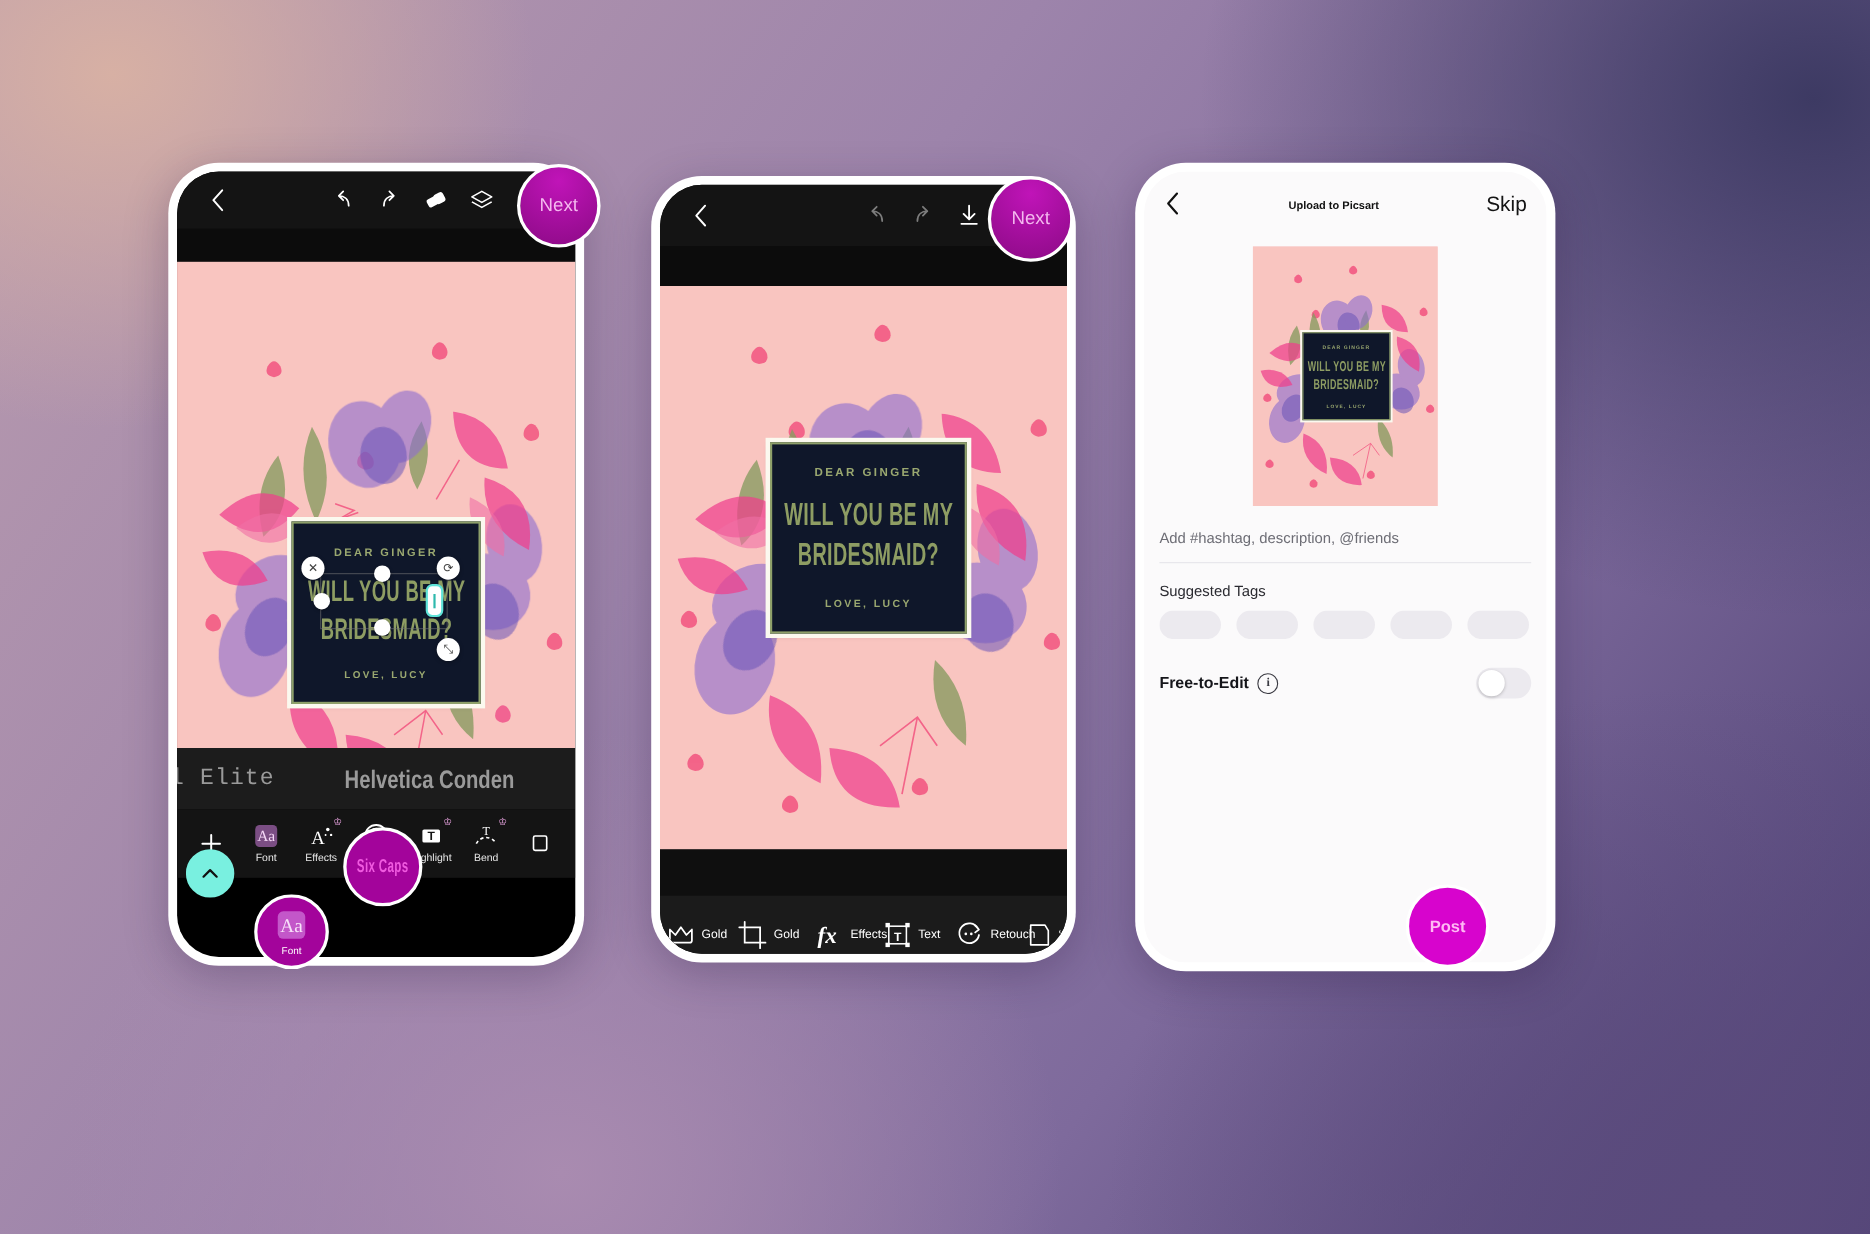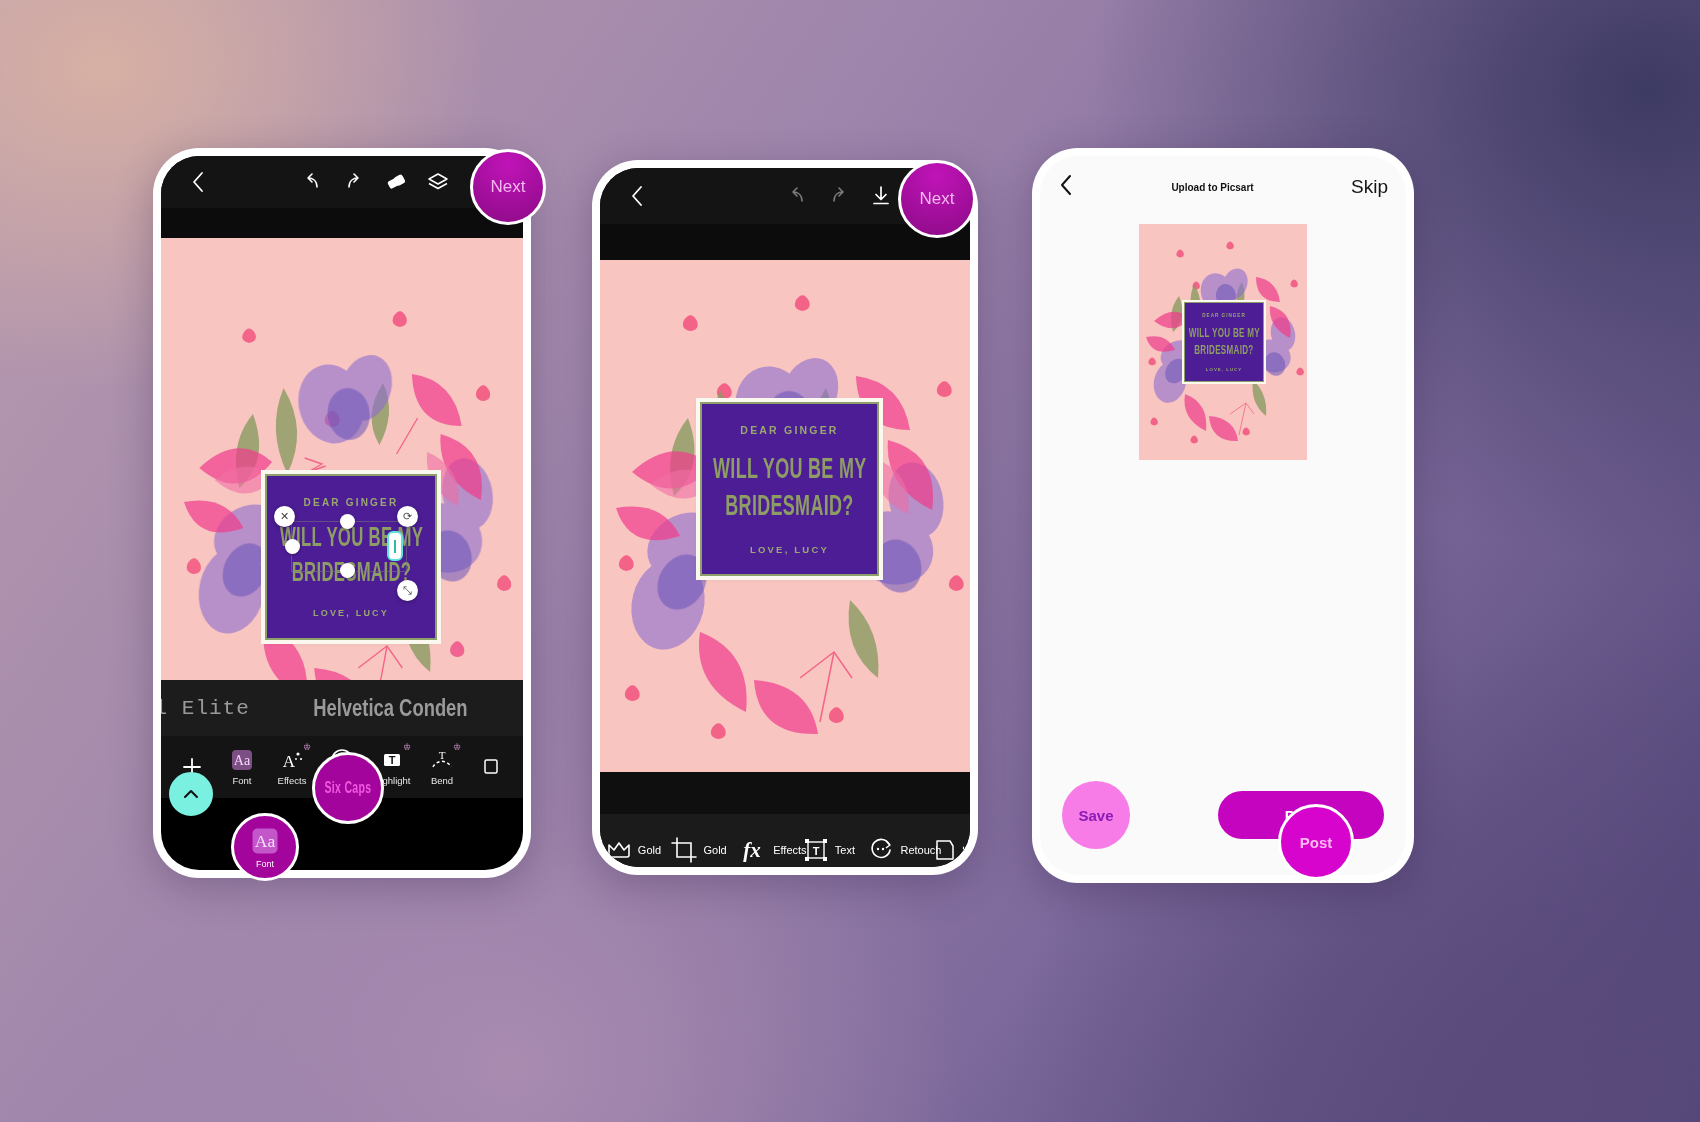--- a/index.html
+++ b/index.html
@@ -32,21 +32,21 @@
   .topbar .ic{flex:0 0 auto;display:flex;align-items:center;justify-content:center;
               width:42px;height:42px;}
   .topbar .spacer{flex:1 1 auto;}
   .blackband{height:30px;background:#0c0c0c;}
 
   
   .art{position:relative;background:#f9c5c0;overflow:hidden;}
   .art svg{position:absolute;inset:0;width:100%;height:100%;}
 
   
-  .card{position:absolute;background:#4c1d95;border:2px solid #8ea06a;
+  .card{position:absolute;background:#0f172a;border:2px solid #8ea06a;
         box-shadow:0 0 0 4px #fbf9ef, 0 1px 6px rgba(0,0,0,.18);
         display:flex;flex-direction:column;align-items:center;justify-content:center;}
   .card .dear{color:#9aa870;letter-spacing:2.2px;font-size:10px;font-weight:600;}
   .card .mainline{color:#8e9d63;font-family:"Liberation Sans Narrow","Liberation Sans",sans-serif;
                   font-stretch:condensed;letter-spacing:.5px;font-weight:700;
                   transform:scaleX(.62);transform-origin:center;white-space:nowrap;}
   .card .love{color:#9aa870;letter-spacing:2.2px;font-size:9px;font-weight:600;}
 
   
   .selbox{position:absolute;border:1px solid rgba(120,120,120,.55);}
@@ -563,28 +563,40 @@
           </svg>
           <div class="card" style="left:45px;top:78px;width:78px;height:78px;border-width:1.3px;box-shadow:0 0 0 2px #fbf9ef;">
             <div style="color:#9aa870;letter-spacing:1px;font-size:4.6px;font-weight:600;">DEAR GINGER</div>
             <div class="mainline" style="font-size:13px;margin-top:7px;">WILL YOU BE MY</div>
             <div class="mainline" style="font-size:13px;margin-top:2px;">BRIDESMAID?</div>
             <div style="color:#9aa870;letter-spacing:1px;font-size:4.4px;font-weight:600;margin-top:10px;">LOVE, LUCY</div>
           </div>
         </div>
       </div>
 
-
-      <div class="ufoot">
-        <div class="btn-save">
-          <span>Save</span>
-        </div>
-        <div class="btn-post">
-          <span>Post</span>
-        </div>
-      </div>
+      <div class="ubody">
+        <div class="uplaceholder">Add #hashtag, description, @friends</div>
+        <div class="udiv"></div>
+        <div class="ulabel">Suggested Tags</div>
+        <div class="pills">
+          <div class="pill"></div>
+          <div class="pill"></div>
+          <div class="pill"></div>
+          <div class="pill"></div>
+          <div class="pill"></div>
+
+        </div>
+        <div class="ftrow">
+          <span class="ftlabel">Free-to-Edit</span>
+          <span class="info">i</span>
+          <div class="toggle">
+            <div class="knob"></div>
+          </div>
+        </div>
+      </div>
+
     </div>
   </div>
 
   <div class="bubble" style="left:246px;top:656px;width:70px;height:70px;background:#d704cd;color:#ffb9f4;font-size:15px;font-weight:700;">
     <span>Post</span>
   </div>
 </div>
 
 </body></html>

